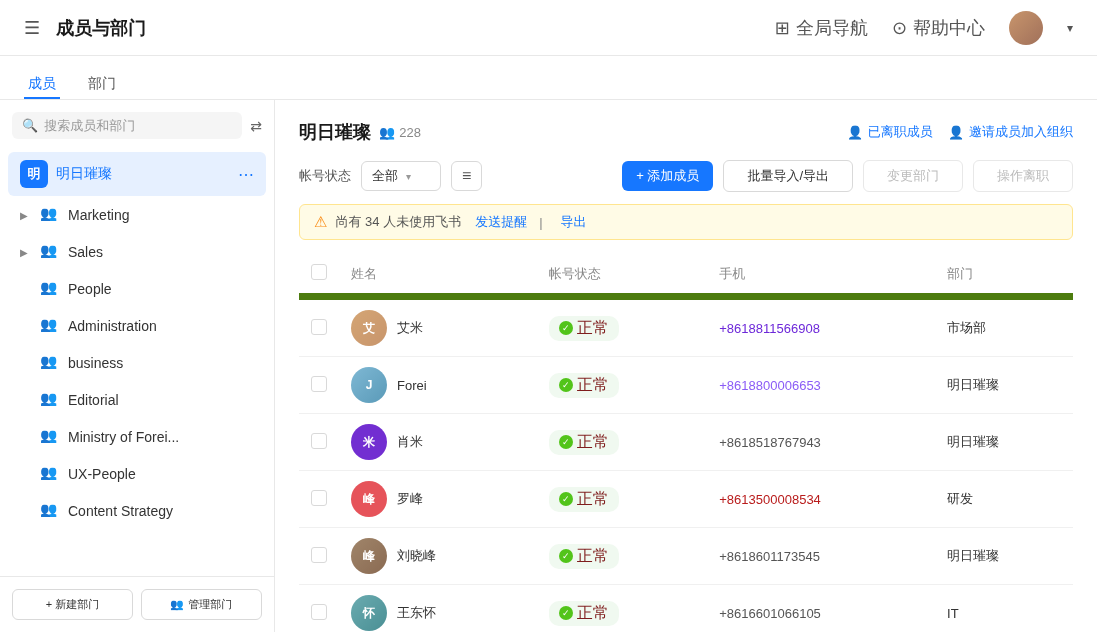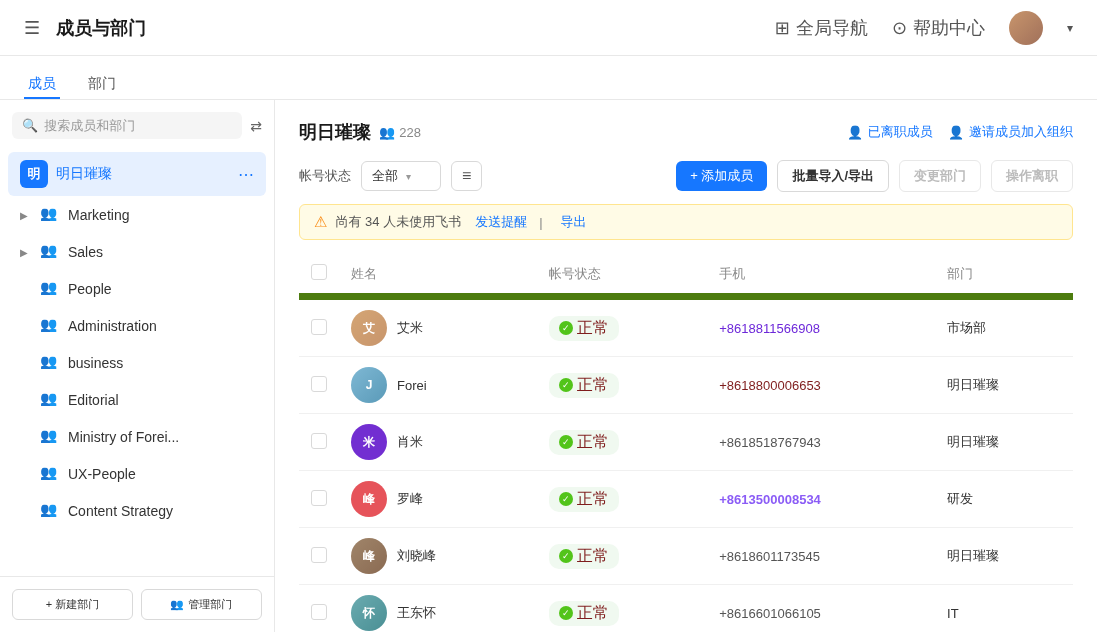--- a/index.html
+++ b/index.html
@@ -54,21 +54,21 @@
     .link-btn { color: #1677ff; font-size: 13px; cursor: pointer; display: flex; align-items: center; gap: 4px; }
 
     
     .toolbar { display: flex; align-items: center; gap: 10px; margin-bottom: 12px; }
     .filter-label { font-size: 13px; color: #555; }
     .select-box { display: flex; align-items: center; gap: 4px; border: 1px solid #d9d9d9; border-radius: 6px; padding: 5px 10px; cursor: pointer; font-size: 13px; color: #333; background: #fff; min-width: 80px; }
     .select-box .arrow { color: #999; font-size: 10px; margin-left: 4px; }
     .list-view-btn { border: 1px solid #d9d9d9; border-radius: 6px; padding: 5px 10px; cursor: pointer; background: #fff; color: #555; font-size: 16px; }
     .spacer { flex: 1; }
     .btn-primary { display: flex; align-items: center; gap: 4px; background: #1677ff; color: #fff; border: none; border-radius: 6px; padding: 6px 14px; font-size: 13px; cursor: pointer; font-weight: 500; }
-    .btn-default { background: #fff; color: #333; border: 1px solid #d9d9d9; border-radius: 6px; padding: 6px 14px; font-size: 13px; cursor: pointer; font-weight: bold; }
+    .btn-default { background: #fff; color: #333; border: 1px solid #d9d9d9; border-radius: 6px; padding: 6px 23px; font-size: 13px; cursor: pointer; }
     .btn-default.disabled { color: #bbb; border-color: #e8e8e8; cursor: not-allowed; }
 
     
     .warning-bar { background: #fffbe6; border: 1px solid #ffe58f; border-radius: 6px; padding: 8px 14px; display: flex; align-items: center; gap: 8px; margin-bottom: 14px; font-size: 13px; color: #555; }
     .warning-icon { color: #fa8c16; font-size: 15px; }
     .warning-link { color: #1677ff; cursor: pointer; margin-left: 6px; }
 
     
     .table { width: 100%; border-collapse: collapse; }
     .table th { text-align: left; padding: 10px 12px; color: #888; font-size: 13px; font-weight: 400; border-bottom: 7px solid #4d7c0f; }
@@ -281,21 +281,21 @@
           </div>
           <span>Forei</span>
         </div>
       </td>
       <td>
         <span class="status-badge">
           <span class="status-dot"></span>
           正常
         </span>
       </td>
-      <td style="color:#7f1d1d;">+8618800006653</td>
+      <td style="color:#8b5cf6;">+8618800006653</td>
       <td>明日璀璨</td>
     </tr>
           <tr>
       <td><input type="checkbox" class="checkbox" style=""></td>
       <td>
         <div class="member-cell">
           <div class="avatar" style="background: #722ed1;">
             <span style="font-size:12px;color:#fff;">米</span>
           </div>
           <span>肖米</span>
@@ -319,21 +319,21 @@
           </div>
           <span>罗峰</span>
         </div>
       </td>
       <td>
         <span class="status-badge">
           <span class="status-dot"></span>
           正常
         </span>
       </td>
-      <td style="color:#8b5cf6;font-weight:bold;">+8613500008534</td>
+      <td style="color:#b91c1c;">+8613500008534</td>
       <td>研发</td>
     </tr>
           <tr>
       <td><input type="checkbox" class="checkbox" style=""></td>
       <td>
         <div class="member-cell">
           <div class="avatar" style="background: linear-gradient(135deg, #a0856a, #8a6a52);">
             <span style="font-size:12px;color:#fff;">峰</span>
           </div>
           <span>刘晓峰</span>

